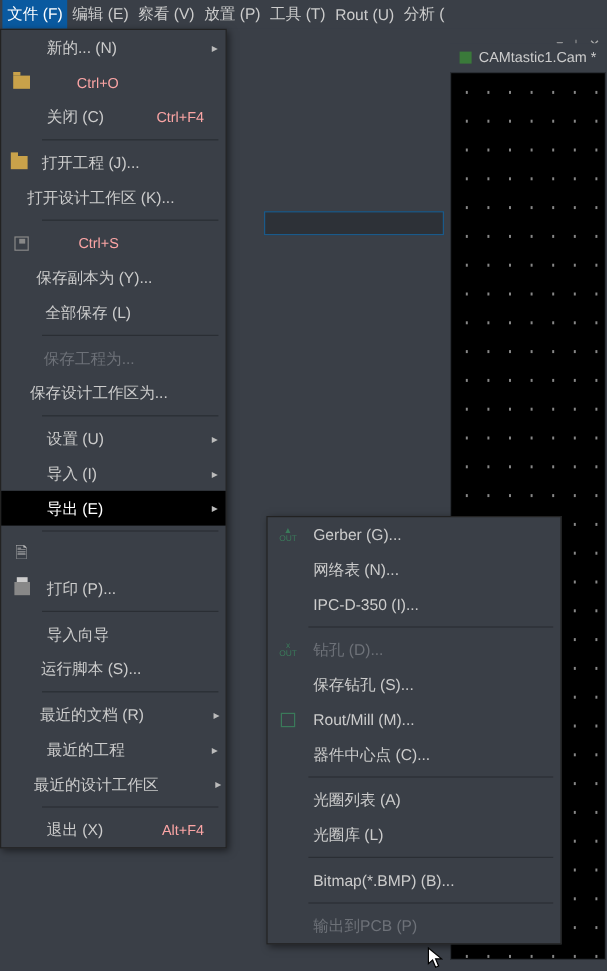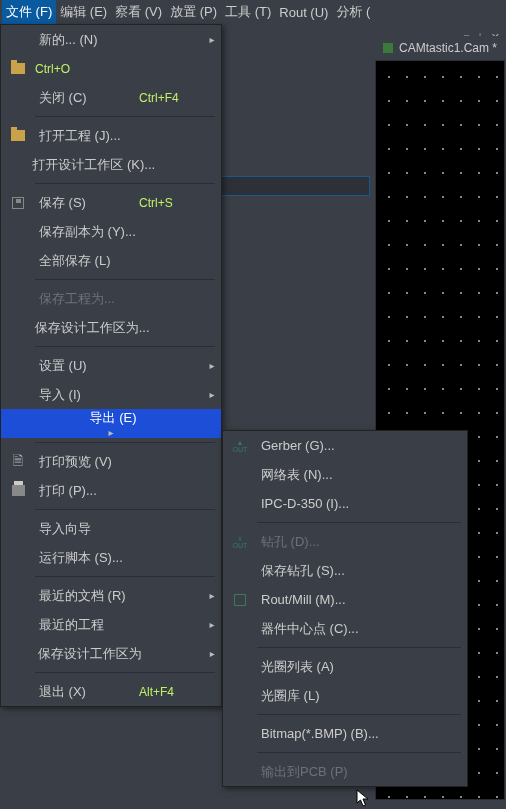--- a/index.html
+++ b/index.html
@@ -11,27 +11,27 @@
 .tab-icons { display:flex; gap:6px; color:#aaa; font-size:11px; align-items:center;}
 .doc-tab { position:absolute; top:36px; left:375px; height:24px; padding:3px 8px; background:#3a3f47; display:flex; align-items:center; gap:6px; font-size:12px;}
 .doc-tab .sq { width:10px; height:10px; background:#3a7a3a; }
 .canvas { position:absolute; top:60px; left:375px; width:130px; height:740px; background:#000; border:1px solid #2a2e34; overflow:hidden;}
 .dotgrid { position:absolute; top:0; left:0; right:0; bottom:0;
   background-image:radial-gradient(#888 1px, transparent 1px);
   background-size:18px 24px; background-position:4px 4px;}
 .panel-right { position:absolute; top:56px; left:220px; width:150px; height:600px; }
 .panel-field { border:1px solid #1a5a8a; height:20px; margin:120px 0 0 0; background:#2d3137;}
 .menu { position:absolute; background:#3a3f47; border:1px solid #222; box-shadow:2px 2px 6px rgba(0,0,0,.5); }
-.menu1 { top:24px; left:0; width:222px; }
+.menu1 { top:24px; left:0; width:189px; }
 .menu-item { display:flex; align-items:center; height:29px; position:relative; cursor:default; }
-.menu-item.highlight { background:#1d4ed8; color:#fff;flex-direction:column; }
+.menu-item.highlight { background:#000000; color:#fff; }
 .menu-item.disabled { color:#6d7178; }
 .mi-icon { width:34px; display:flex; align-items:center; justify-content:center; font-size:13px; color:#bbb; }
 .mi-label { flex:1; padding-left:4px; white-space:nowrap; }
-.mi-accel { width:64px; text-align:left; color:#bef264; font-size:12px; }
+.mi-accel { width:64px; text-align:right; color:#fca5a5; font-size:12px; }
 .mi-arrow { width:18px; text-align:center; color:#bbb; font-size:10px; }
 .menu-sep { height:1px; background:#2a2e34; margin:4px 6px 4px 34px; }
 .menu2 { top:430px; left:222px; width:246px; }
 .menu2 .menu-item { height:29px; }
 .folder-icon { width:14px; height:11px; background:#c9a24a; position:relative; }
 .folder-icon::before { content:""; position:absolute; top:-3px; left:0; width:6px; height:3px; background:#c9a24a; }
 .save-icon { width:12px; height:12px; border:1px solid #888; background:#3a3f47; position:relative;}
 .save-icon::after{content:"";position:absolute;top:1px;left:3px;width:5px;height:4px;background:#888;}
 .print-icon { width:13px; height:11px; background:#888; position:relative;}
 .print-icon::before{content:"";position:absolute;top:-4px;left:2px;width:9px;height:4px;background:#ccc;}
@@ -109,21 +109,20 @@
     <span class="mi-icon"></span>
       <span class="mi-label">打开设计工作区 (K)...</span>
       <span class="mi-accel"></span>
       <span class="mi-arrow"></span>
   </div>
   <div class="menu-sep"></div>
   <div class="menu-item">
     <span class="mi-icon">
         <span class="save-icon"></span>
       </span>
-      <span class="mi-label">保存 (S)</span>
       <span class="mi-accel">Ctrl+S</span>
       <span class="mi-arrow"></span>
   </div>
   <div class="menu-item">
     <span class="mi-icon"></span>
       <span class="mi-label">保存副本为 (Y)...</span>
       <span class="mi-accel"></span>
       <span class="mi-arrow"></span>
   </div>
   <div class="menu-item">
@@ -160,21 +159,20 @@
   </div>
   <div class="menu-item highlight">
     <span class="mi-icon"></span>
       <span class="mi-label">导出 (E)</span>
       <span class="mi-accel"></span>
       <span class="mi-arrow">▸</span>
   </div>
   <div class="menu-sep"></div>
   <div class="menu-item">
     <span class="mi-icon">🗎</span>
-      <span class="mi-label">打印预览 (V)</span>
       <span class="mi-accel"></span>
       <span class="mi-arrow"></span>
   </div>
   <div class="menu-item">
     <span class="mi-icon">
         <span class="print-icon"></span>
       </span>
       <span class="mi-label">打印 (P)...</span>
       <span class="mi-accel"></span>
       <span class="mi-arrow"></span>
@@ -200,21 +198,21 @@
       <span class="mi-arrow">▸</span>
   </div>
   <div class="menu-item">
     <span class="mi-icon"></span>
       <span class="mi-label">最近的工程</span>
       <span class="mi-accel"></span>
       <span class="mi-arrow">▸</span>
   </div>
   <div class="menu-item">
     <span class="mi-icon"></span>
-      <span class="mi-label">保存设计工作区为</span>
+      <span class="mi-label">最近的设计工作区</span>
       <span class="mi-accel"></span>
       <span class="mi-arrow">▸</span>
   </div>
   <div class="menu-sep"></div>
   <div class="menu-item">
     <span class="mi-icon"></span>
       <span class="mi-label">退出 (X)</span>
       <span class="mi-accel">Alt+F4</span>
       <span class="mi-arrow"></span>
   </div>

